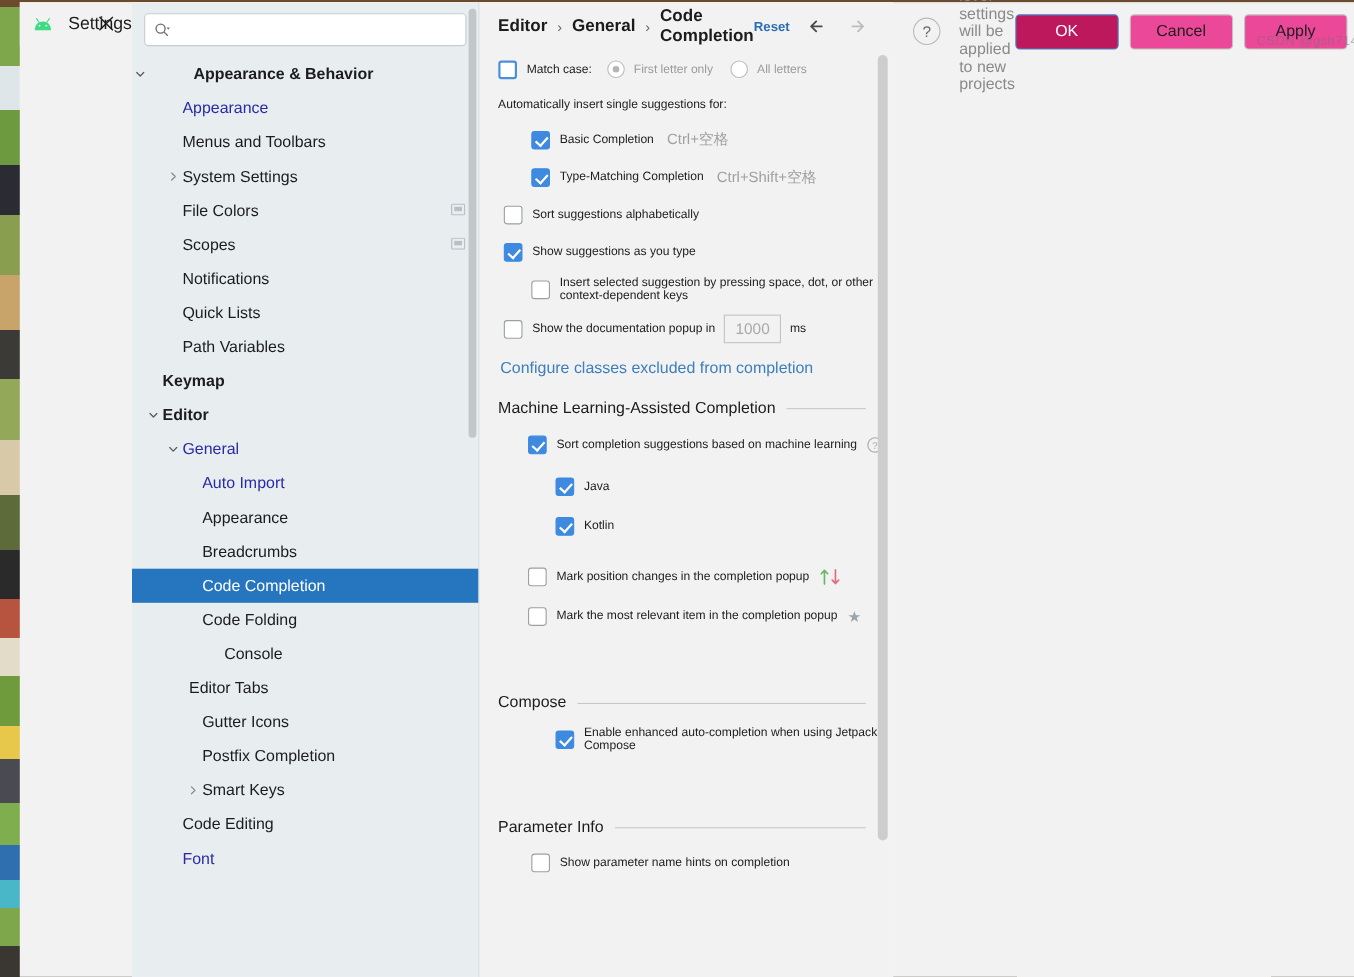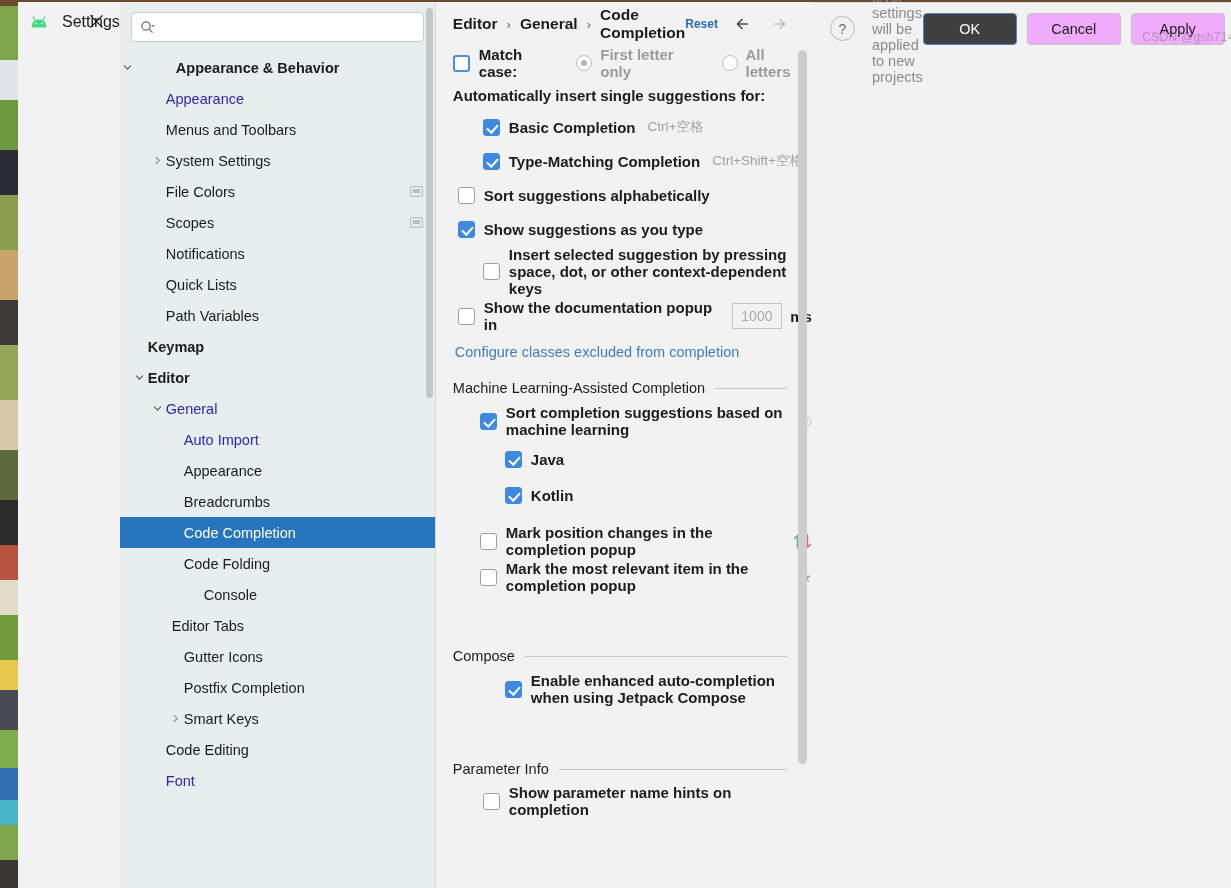--- a/index.html
+++ b/index.html
@@ -140,21 +140,21 @@
     flex: 1; overflow: hidden; position: relative;
     padding: 0 0 0 17px;
   }
   #content-scrollbar {
     position: absolute; right: 5px; top: 4px;
     width: 9px; height: 714px; border-radius: 5px;
     background: #cdcdcd;
   }
 
   .row { display: flex; align-items: center; min-height: 30px; }
-  .row-txt { font-size: 15px; color: #1c1c1c; font-weight: bold; }
+  .row-txt { font-size: 11px; color: #1c1c1c; }
   .dim { color: #9b9b9b; }
   .shortcut { color: #a0a0a0; font-size: 13.5px; margin-left: 12px; }
 
   
   .cb {
     width: 17px; height: 17px; flex: 0 0 17px;
     border: 1px solid #9aa0a6; border-radius: 3px;
     background: #fff; margin-right: 9px; cursor: pointer;
     position: relative;
   }
@@ -208,26 +208,26 @@
   #help-btn {
     width: 25px; height: 25px; border-radius: 50%;
     border: 1px solid #b9b9b9; color: #6b6b6b;
     display: flex; align-items: center; justify-content: center;
     font-size: 14px; cursor: pointer; flex: 0 0 25px;
   }
   #footer-note { margin-left: 17px; font-size: 14.5px; color: #8a8a8a; }
   #footer-buttons { margin-left: auto; display: flex; gap: 10px; }
   .dlg-btn {
     min-width: 94px; height: 32px;
-    border: 1px solid #c3c3c3; background: #f0abfc;
+    border: 1px solid #c3c3c3; background: #ec4899;
     border-radius: 4px; font-size: 14.5px; color: #1c1c1c;
     display: flex; align-items: center; justify-content: center;
     cursor: pointer; font-family: "Liberation Sans", sans-serif;
   }
-  .dlg-btn.primary { background: #404040; border-color: #4a86c8; color: #fff; }
+  .dlg-btn.primary { background: #be185d; border-color: #4a86c8; color: #fff; }
 
   #watermark {
     position: absolute; right: 8px; bottom: 10px;
     font-size: 12px; color: rgba(110,110,110,.45);
     pointer-events: none; letter-spacing: .3px;
   }
 </style>
 </head>
 <body>
 

